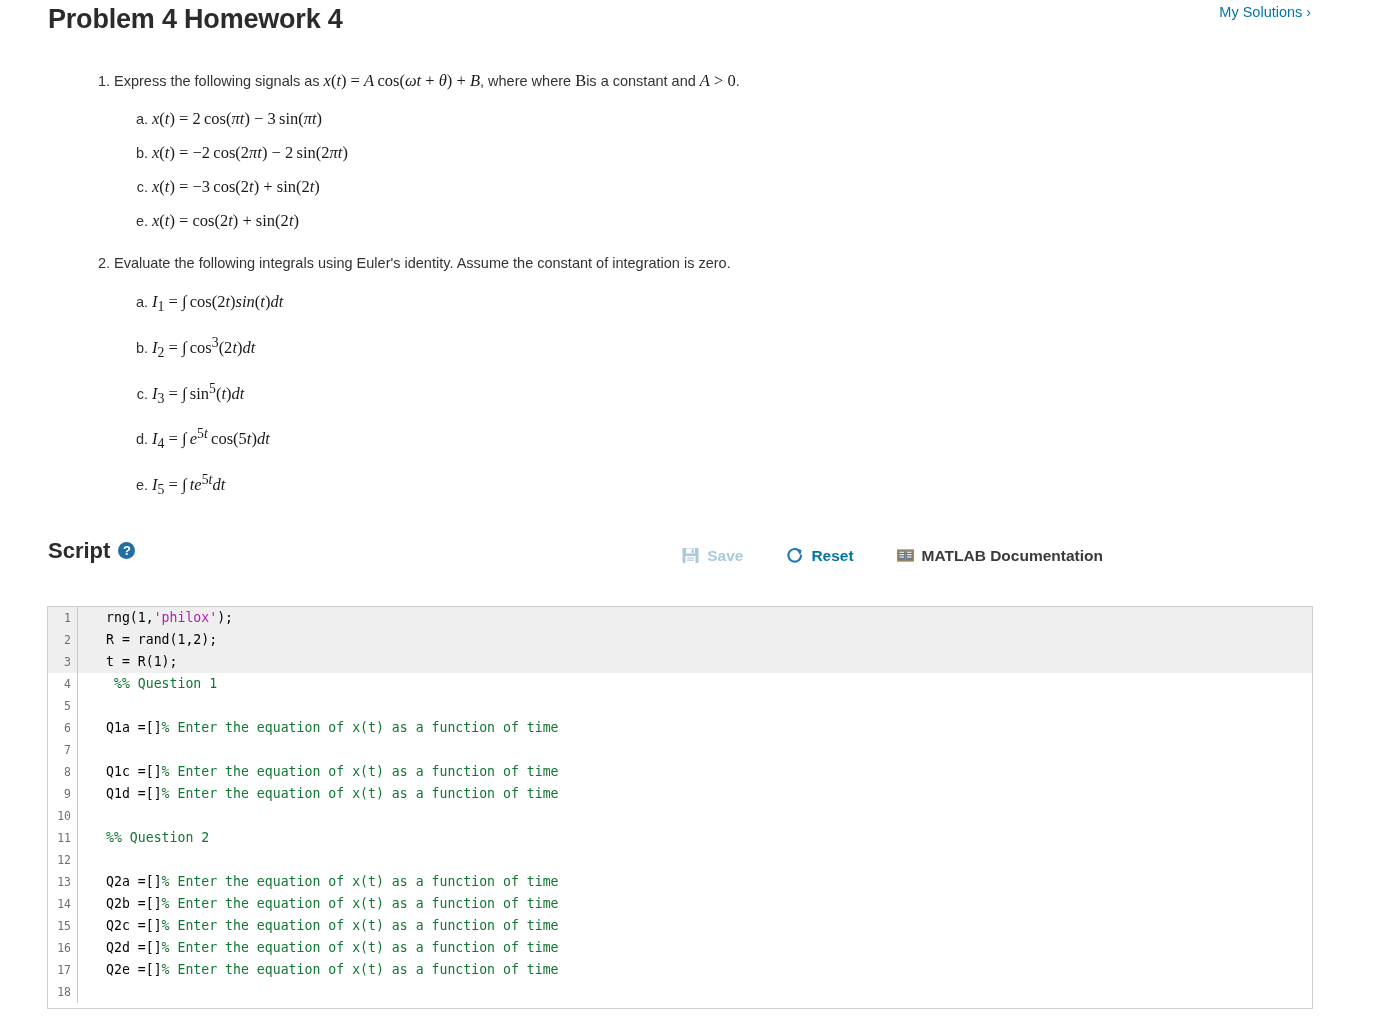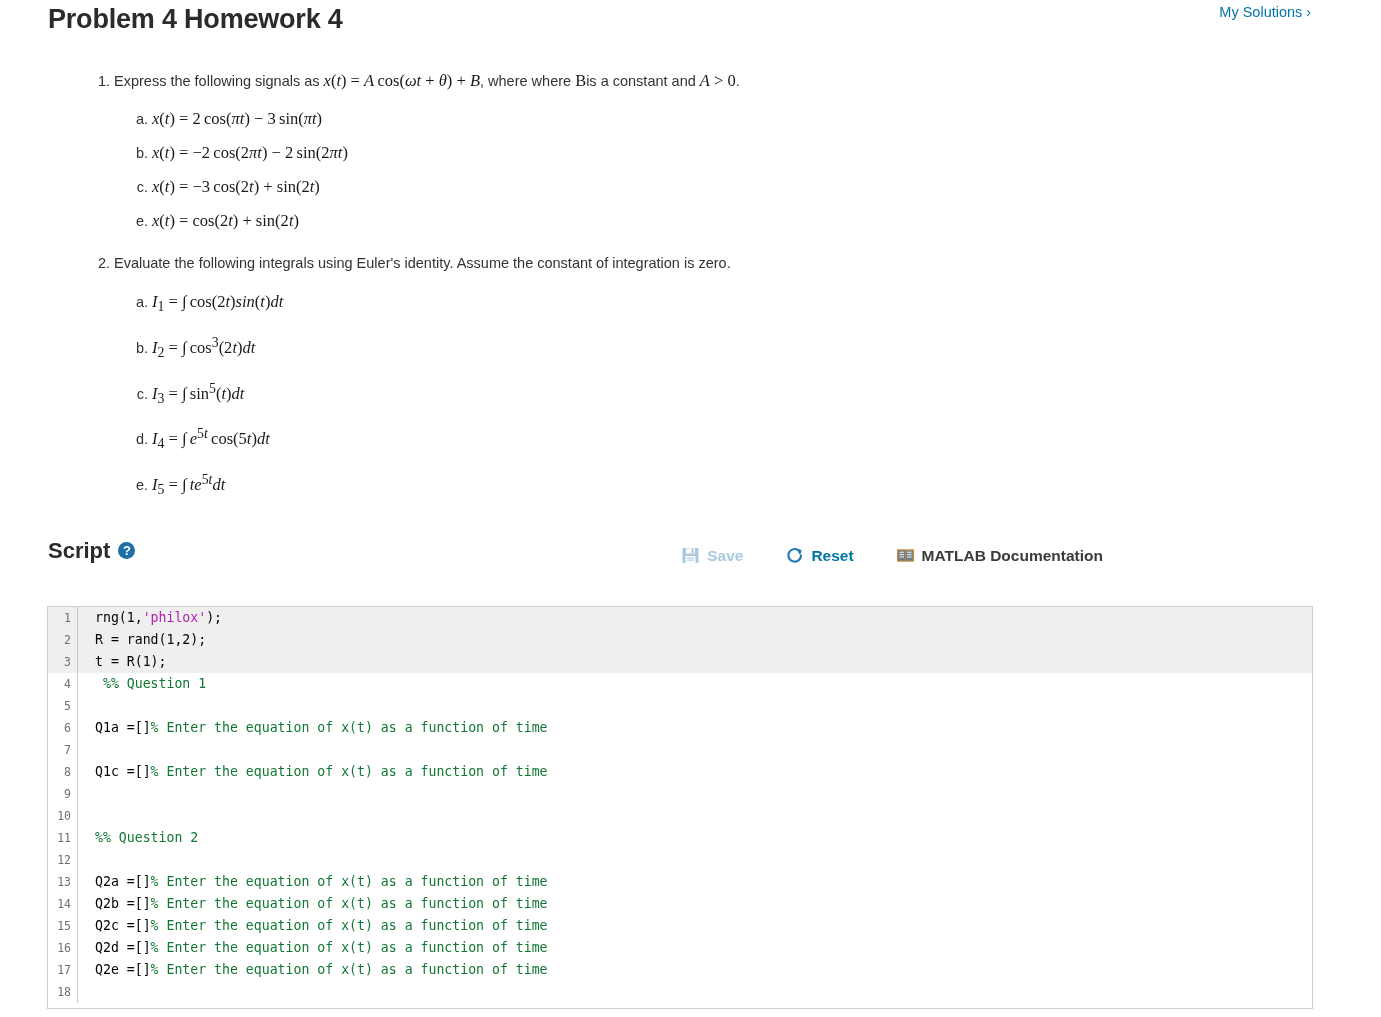--- a/index.html
+++ b/index.html
@@ -199,20 +199,21 @@
     left: 29px;
     top: 0;
     bottom: 0;
     width: 1px;
     background: #c8c8c8;
   }
   .code-text {
     padding-left: 18px;
     white-space: pre;
     color: #000000;
+    margin-left: 11px;
   }
   .tok-str { color: #b020b0; }
   .tok-com { color: #117733; }
   .tok-sec { color: #117733; }
   .tok-plain { color: #000000; }
 </style>
 </head>
 <body>
 
 <div class="page-header">
@@ -355,20 +356,21 @@
       </div>
       <div class="code-row">
         <span class="lineno">7</span>
       </div>
       <div class="code-row">
         <span class="lineno">8</span>
         <span class="code-text"><span class="tok-plain">Q1c =[]</span><span class="tok-com">% Enter the equation of x(t) as a function of time</span></span>
       </div>
       <div class="code-row">
         <span class="lineno">9</span>
+        <span class="code-text"><span class="tok-plain">Q1d =[]</span><span class="tok-com">% Enter the equation of x(t) as a function of time</span></span>
       </div>
       <div class="code-row">
         <span class="lineno">10</span>
         <span class="code-text">&nbsp;</span>
       </div>
       <div class="code-row">
         <span class="lineno">11</span>
         <span class="code-text"><span class="tok-sec">%% Question 2</span></span>
       </div>
       <div class="code-row">

